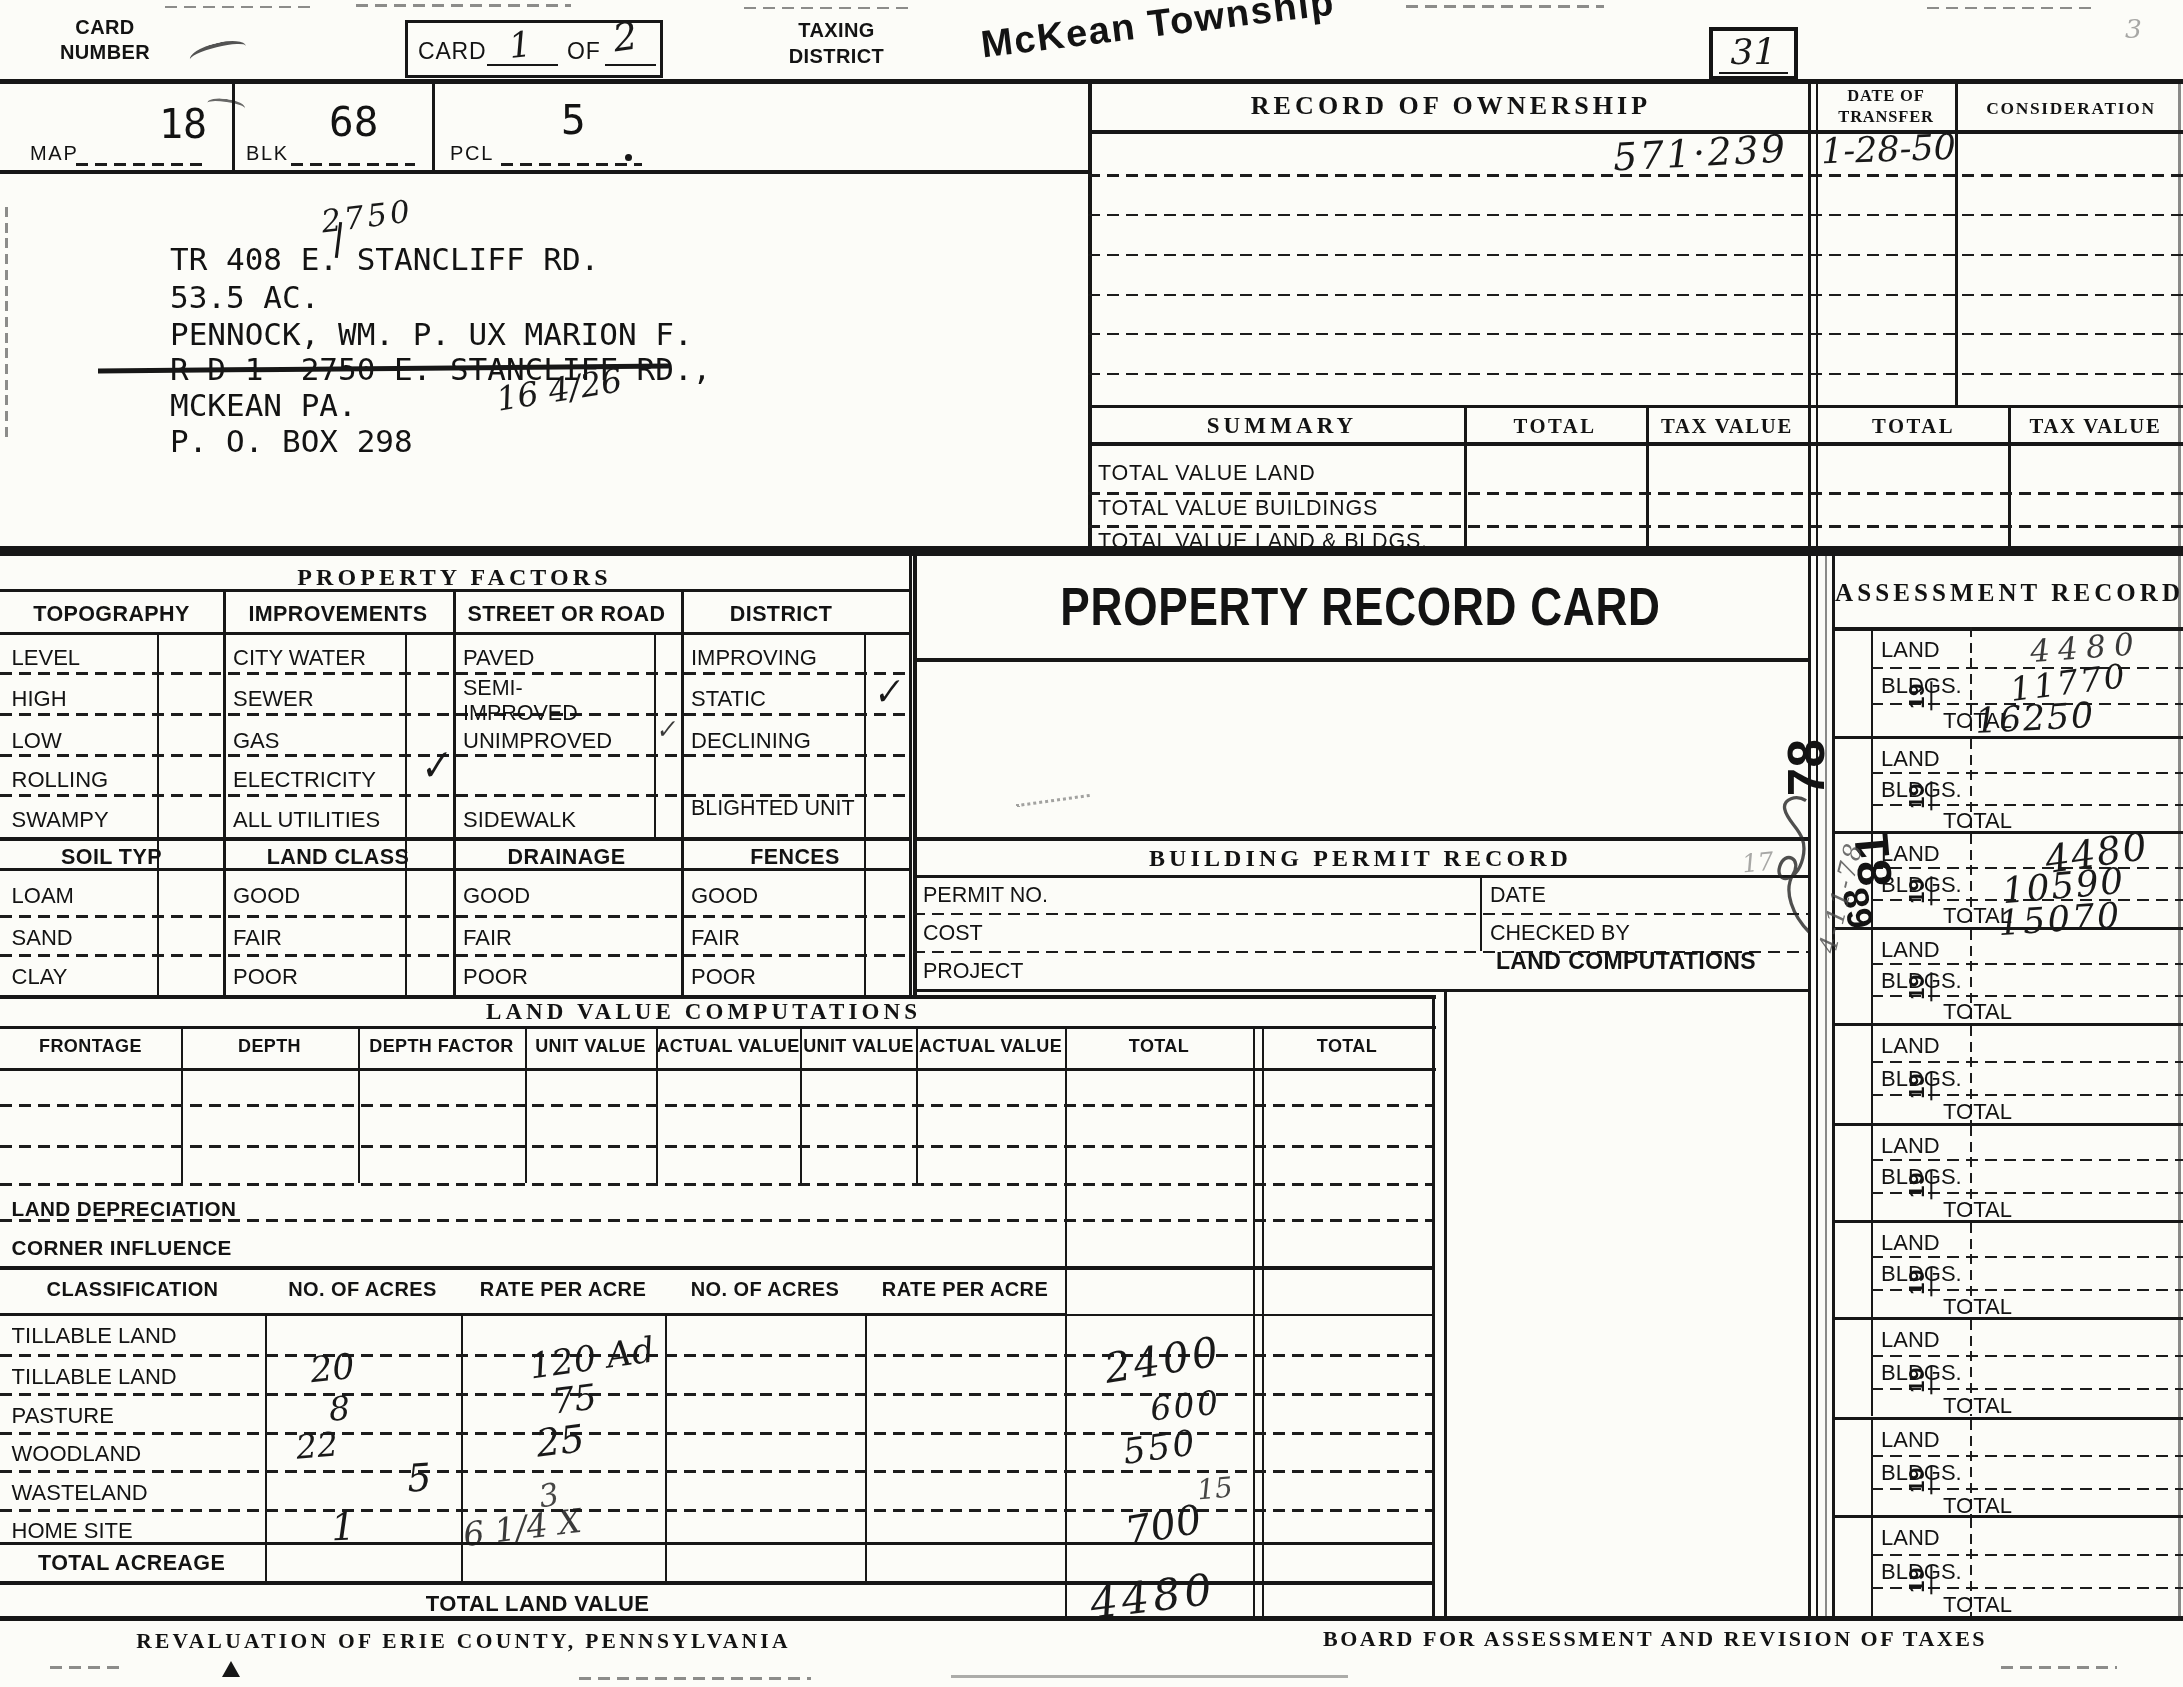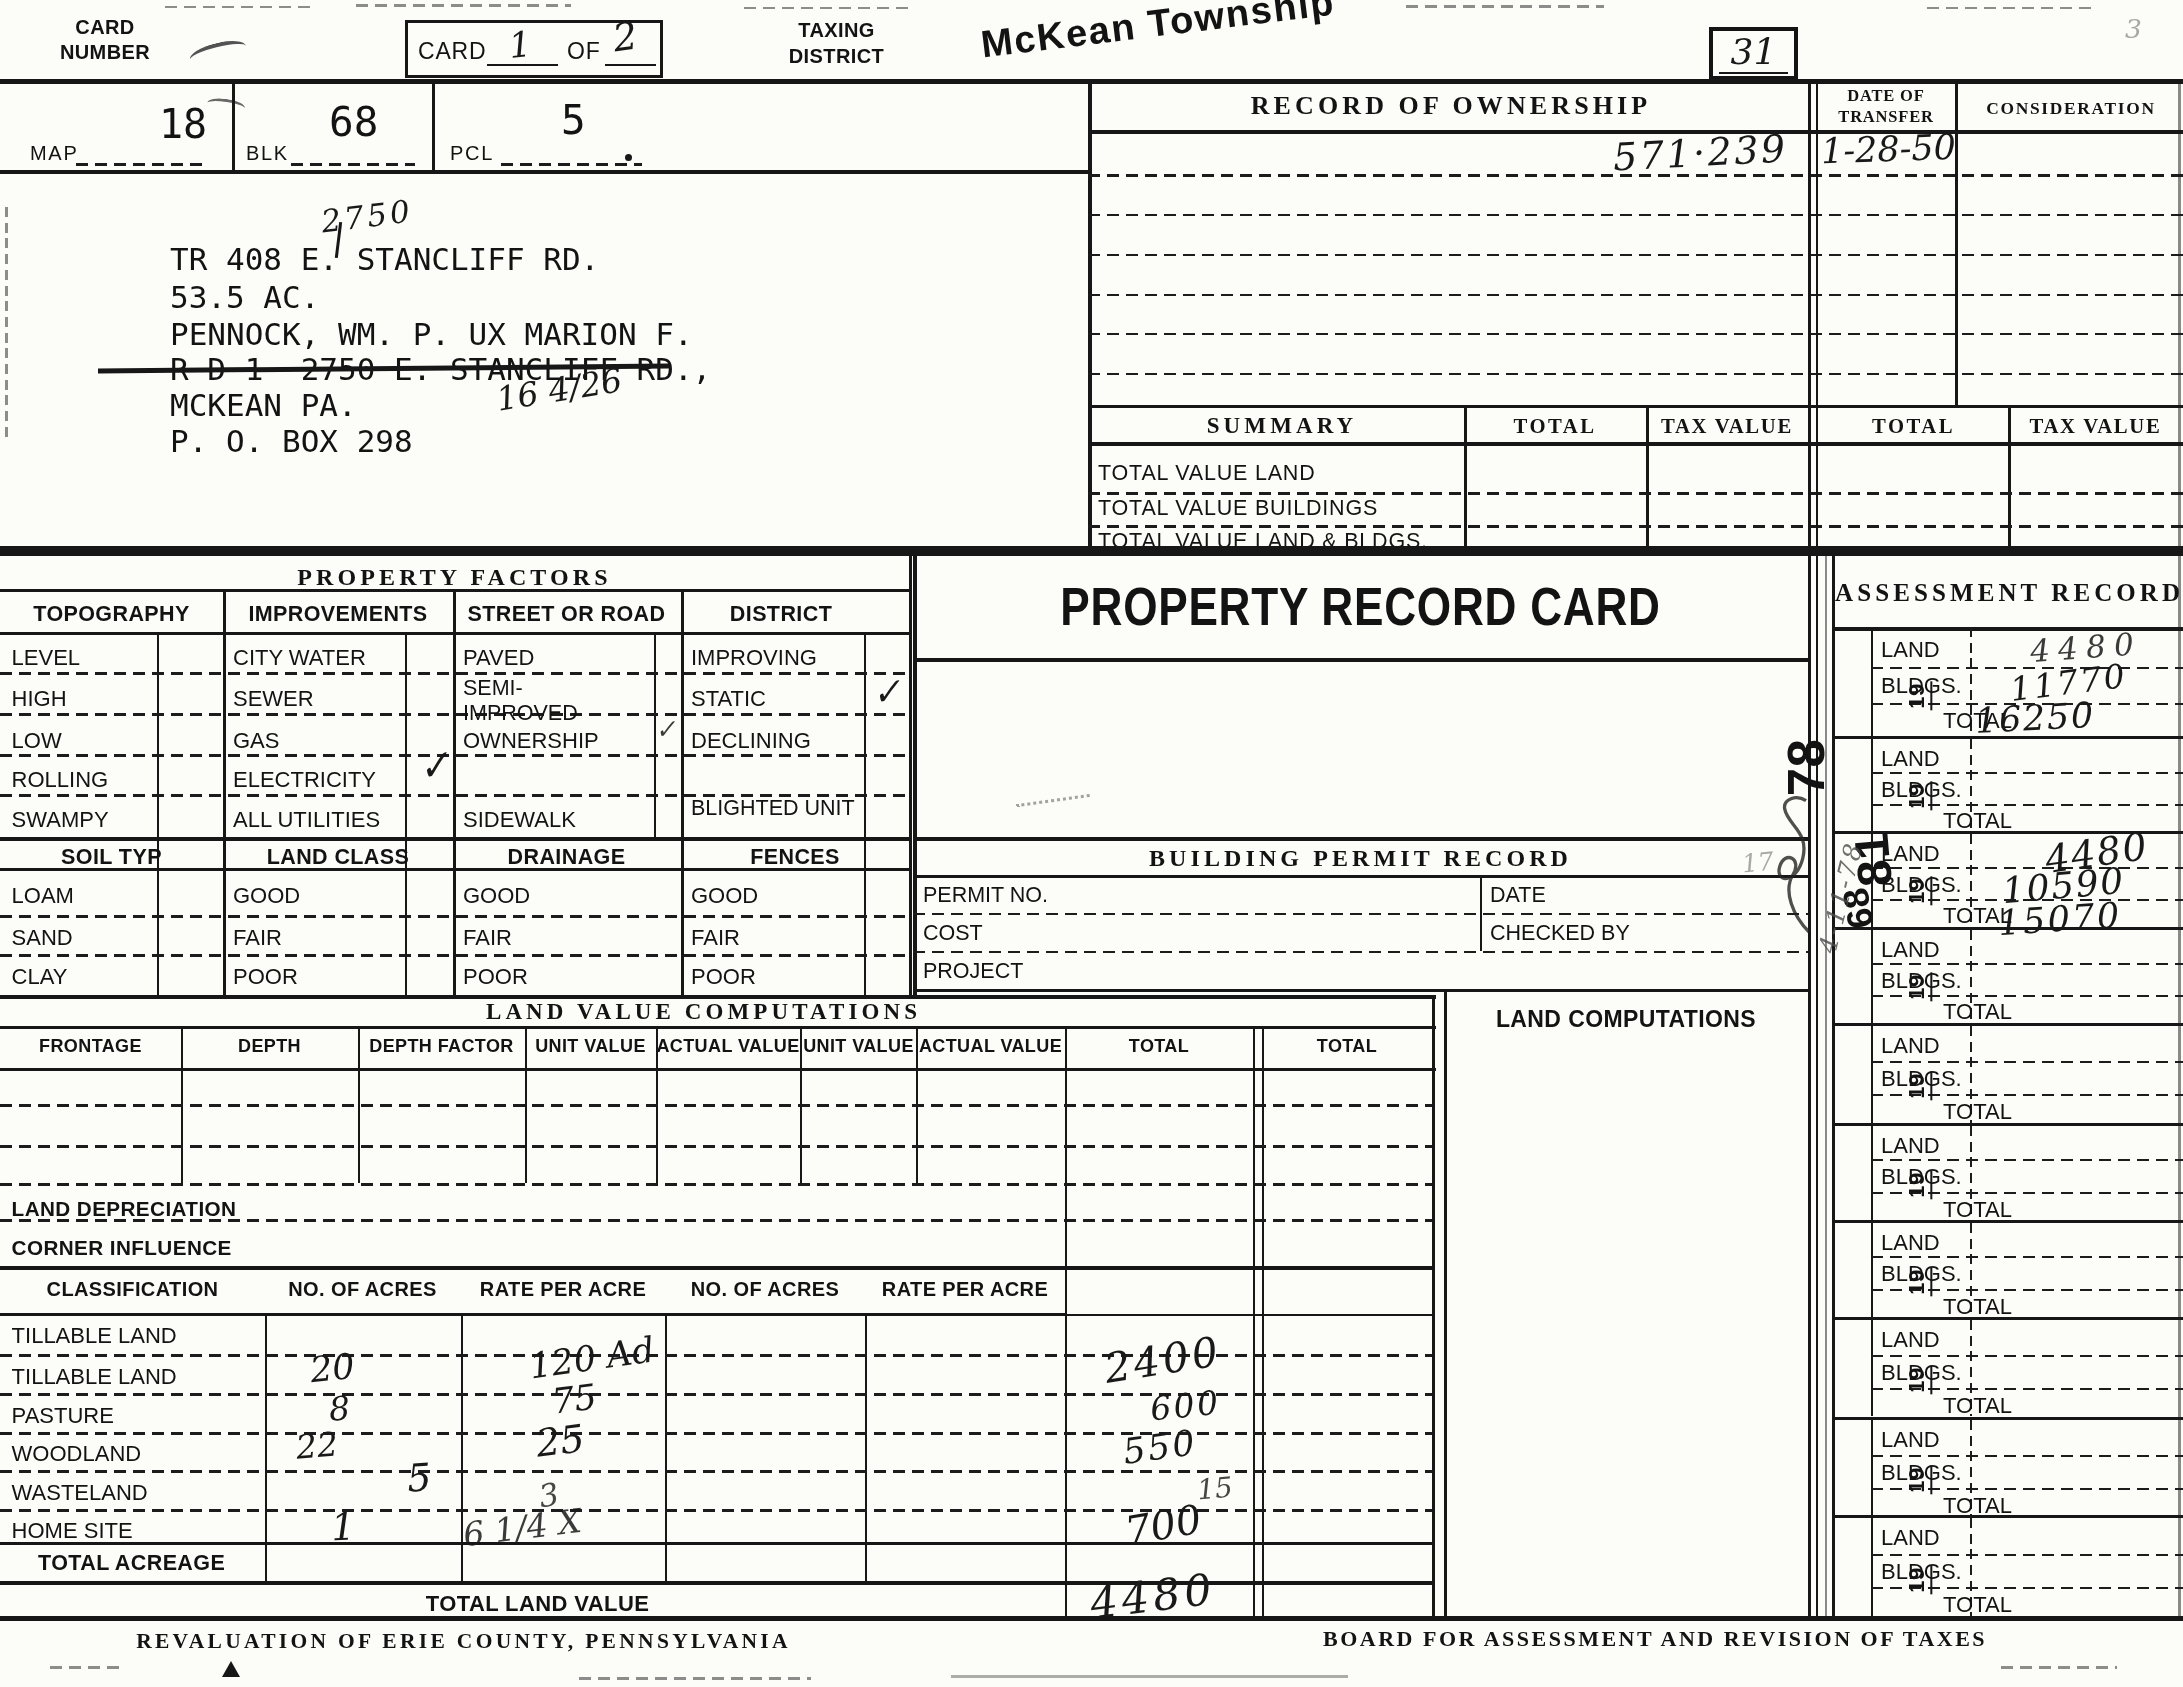--- a/index.html
+++ b/index.html
@@ -141,21 +141,21 @@
 
   <span class="abs sans" style="left:233px;top:645px;font-size:22px">CITY WATER</span>
   <span class="abs sans" style="left:233px;top:686px;font-size:22px">SEWER</span>
   <span class="abs sans" style="left:233px;top:728px;font-size:22px">GAS</span>
   <span class="abs sans" style="left:233px;top:767px;font-size:22px">ELECTRICITY</span>
   <span class="abs sans" style="left:233px;top:807px;font-size:22px">ALL UTILITIES</span>
   <span class="abs hand" style="left:418px;top:744px;font-size:38px;transform:rotate(-12deg)">✓</span>
 
   <span class="abs sans" style="left:463px;top:645px;font-size:22px">PAVED</span>
   <div class="abs sans" style="left:463px;top:676px;width:149px;font-size:21.5px;line-height:1.15">SEMI-IMPROVED</div>
-  <span class="abs sans" style="left:463px;top:728px;font-size:22px">OWNERSHIP</span>
+  <span class="abs sans" style="left:463px;top:728px;font-size:22px">UNIMPROVED</span>
   <span class="abs hand" style="left:655px;top:715px;font-size:25px;transform:rotate(-6deg);opacity:.85">✓</span>
   <span class="abs sans" style="left:463px;top:807px;font-size:22px">SIDEWALK</span>
 
   <span class="abs sans" style="left:691px;top:645px;font-size:22px">IMPROVING</span>
   <span class="abs sans" style="left:691px;top:686px;font-size:22px">STATIC</span>
   <span class="abs hand" style="left:872px;top:672px;font-size:35px;transform:rotate(-8deg)">✓</span>
   <span class="abs sans" style="left:691px;top:728px;font-size:22px">DECLINING</span>
   <div class="abs sans" style="left:691px;top:796px;width:165px;font-size:21.5px;line-height:1.15;text-align:left">BLIGHTED UNIT</div>
 
   <div class="hl" style="left:0;top:837px;width:909px;height:4.1px"></div>
@@ -191,21 +191,21 @@
   <span class="abs sans" style="left:1490px;top:883px;font-size:21.5px">DATE</span>
   <div class="dh" style="left:913px;top:913px;width:895px;height:1.7px"></div>
   <span class="abs sans" style="left:923px;top:921px;font-size:21.5px">COST</span>
   <span class="abs sans" style="left:1490px;top:921px;font-size:21.5px">CHECKED BY</span>
   <div class="dh" style="left:913px;top:951px;width:895px;height:1.7px"></div>
   <span class="abs sans" style="left:923px;top:959px;font-size:21.5px">PROJECT</span>
   <div class="hl" style="left:913px;top:989px;width:895px;height:3.3px"></div>
   <span class="abs hand lt" style="left:1742px;top:848px;font-size:25px;color:#555;transform:rotate(-6deg)">17</span>
 
   <div class="vl" style="left:1444px;top:989px;width:2.5px;height:629px"></div>
-  <div class="abs g ctr" style="left:1444px;top:1006px;width:364px;font-size:23px">LAND COMPUTATIONS</div>
+  <div class="abs g ctr" style="left:1444px;top:948px;width:364px;font-size:23px">LAND COMPUTATIONS</div>
 
   <div class="vl" style="left:1808px;top:79px;width:2.5px;height:1540px"></div>
   <div class="vl" style="left:1816px;top:79px;width:1.7px;height:1540px"></div>
 
   <div class="vl lt" style="left:1825px;top:556px;width:1.7px;height:1063px"></div>
   <div class="vl" style="left:1832px;top:556px;width:3.3px;height:1063px"></div>
   <div class="abs shdr ctr" style="left:1835px;top:579px;width:348px;font-size:25px">ASSESSMENT RECORD</div>
   <div class="hl" style="left:1832px;top:627px;width:351px;height:4.1px"></div>
 
   <div class="abs" style="left:1833px;top:627px;width:350px;height:109px">

